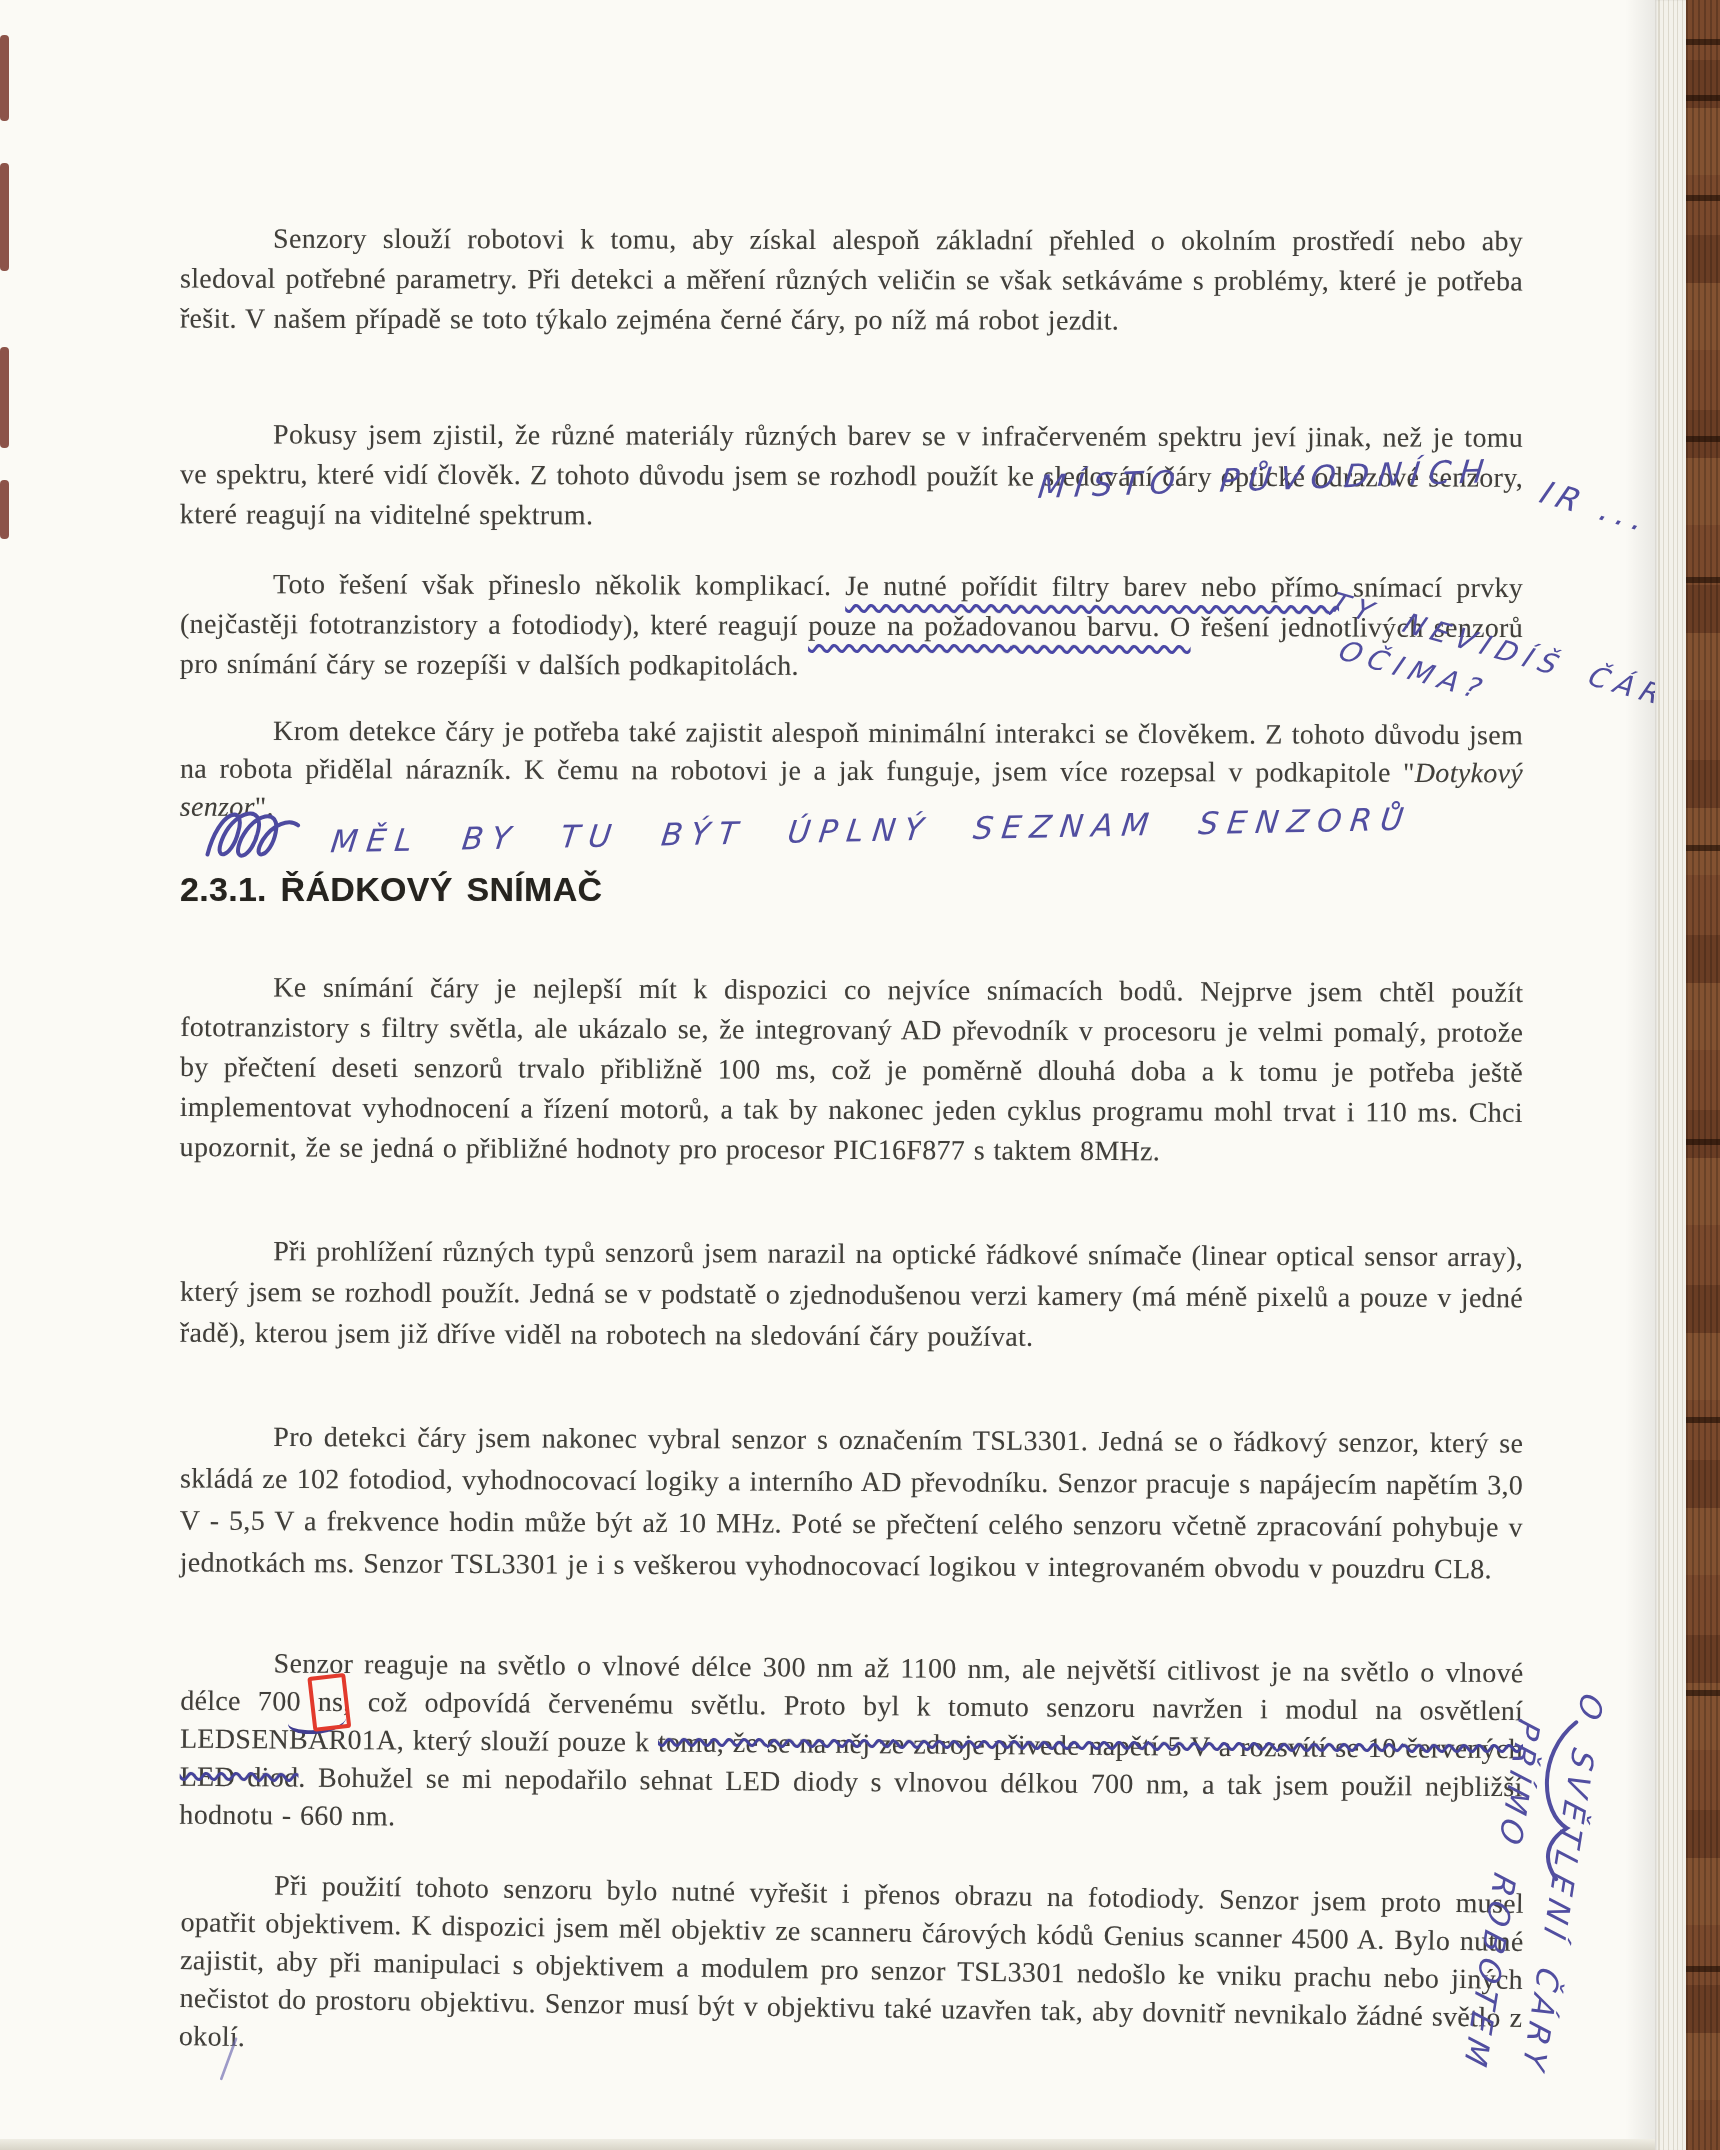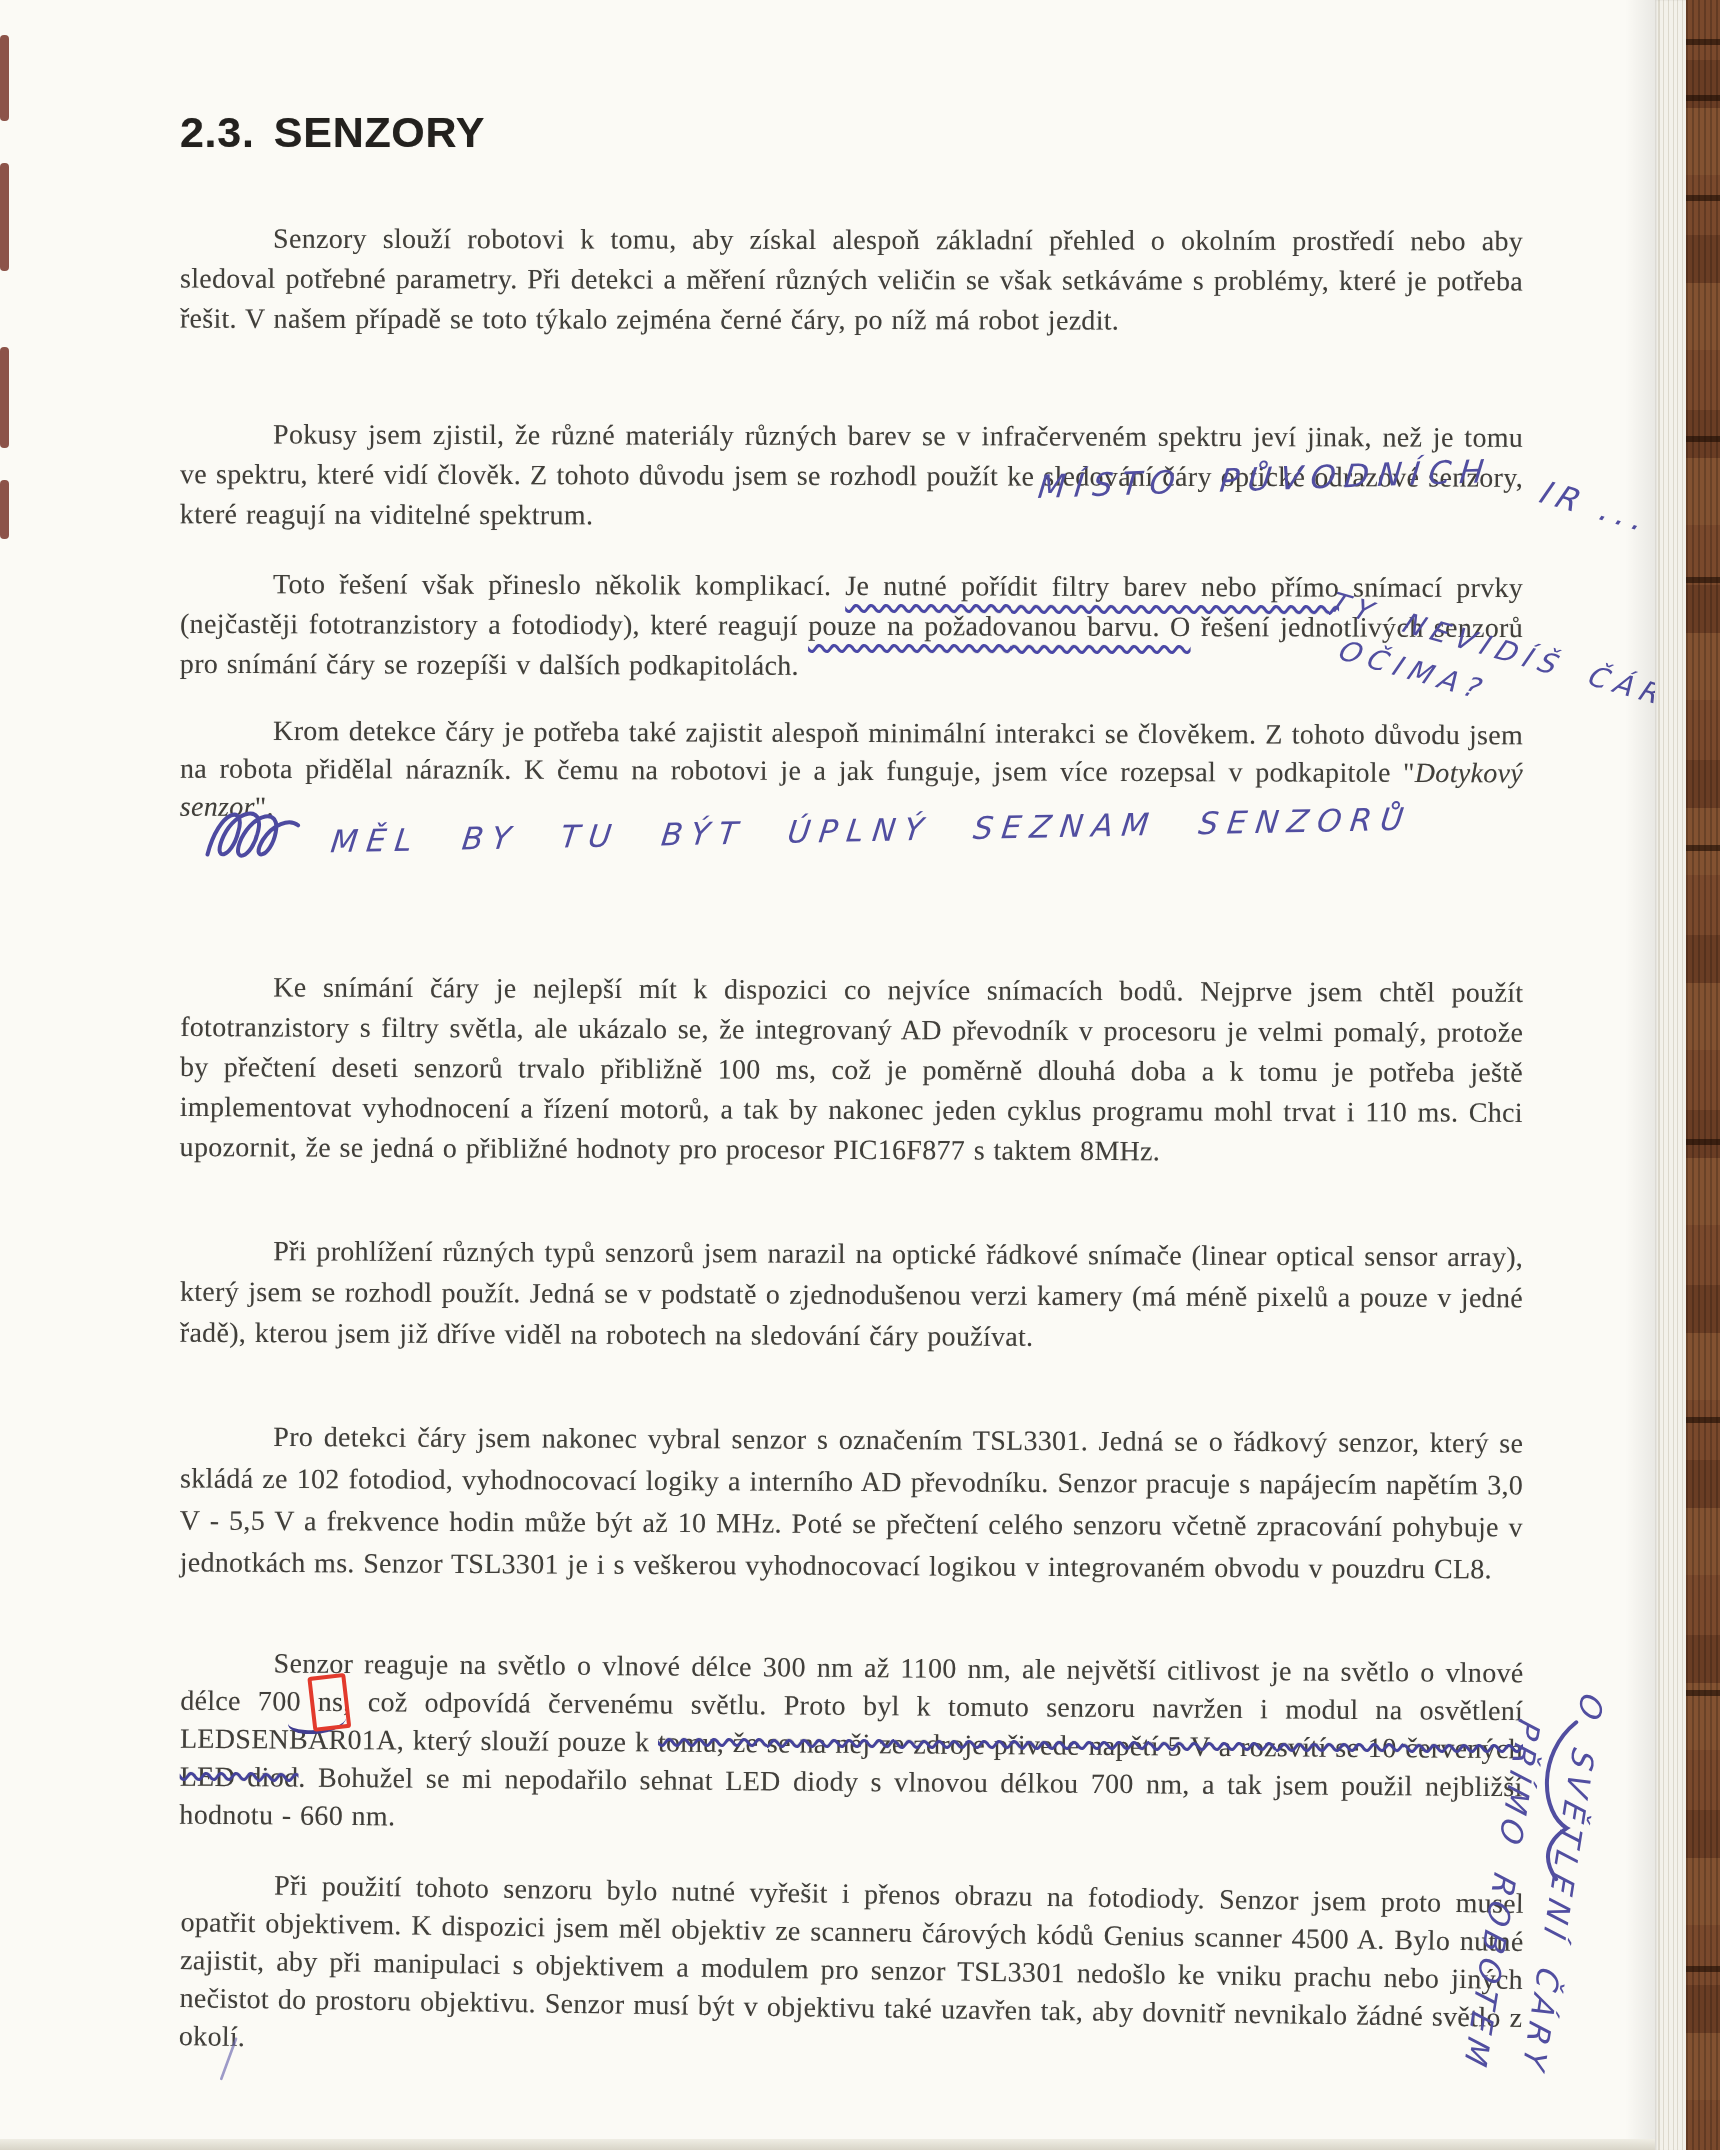--- a/index.html
+++ b/index.html
@@ -66,29 +66,29 @@
   .note-m2{left:1547px;top:1726px;font-size:31px;letter-spacing:6px;word-spacing:9.4px;
            transform:rotate(99deg) skewX(-8deg);transform-origin:0 0;}
   .pen-svg{position:absolute;}
   .pagenum{position:absolute;left:832px;top:2140px;font-size:30px;color:#3a3a38;}
 </style>
 </head>
 <body>
 
 <div class="page">
 
-  <div class="h1">2.3. SENZORY</div>
 
   <p class="para p1">Senzory slouží robotovi k tomu, aby získal alespoň základní přehled o okolním prostředí nebo aby sledoval potřebné parametry. Při detekci a měření různých veličin se však setkáváme s problémy, které je potřeba řešit. V našem případě se toto týkalo zejména černé čáry, po níž má robot jezdit.</p>
   <p class="para p2">Pokusy jsem zjistil, že různé materiály různých barev se v infračerveném spektru jeví jinak, než je tomu ve spektru, které vidí člověk. Z tohoto důvodu jsem se rozhodl použít ke sledování čáry optické odrazové senzory, které reagují na viditelné spektrum.</p>
 
   <p class="para p3"><span>Toto řešení však přineslo několik komplikací. </span><span class="u-pen">Je nutné pořídit filtry barev nebo přímo</span><span> snímací prvky (nejčastěji fototranzistory a fotodiody), které reagují </span><span class="u-pen">pouze na požadovanou barvu. O</span><span> řešení jednotlivých senzorů pro snímání čáry se rozepíši v dalších podkapitolách.</span></p>
 
   <p class="para p4"><span>Krom detekce čáry je potřeba také zajistit alespoň minimální interakci se člověkem. Z tohoto důvodu jsem na robota přidělal nárazník. K čemu na robotovi je a jak funguje, jsem více rozepsal v podkapitole "</span><span class="italic">Dotykový senzor</span><span>".</span></p>
 
+  <div class="h2">2.3.1. ŘÁDKOVÝ SNÍMAČ</div>
 
   <p class="para p5">Ke snímání čáry je nejlepší mít k dispozici co nejvíce snímacích bodů. Nejprve jsem chtěl použít fototranzistory s filtry světla, ale ukázalo se, že integrovaný AD převodník v procesoru je velmi pomalý, protože by přečtení deseti senzorů trvalo přibližně 100 ms, což je poměrně dlouhá doba a k tomu je potřeba ještě implementovat vyhodnocení a řízení motorů, a tak by nakonec jeden cyklus programu mohl trvat i 110 ms. Chci upozornit, že se jedná o přibližné hodnoty pro procesor PIC16F877 s taktem 8MHz.</p>
   <p class="para p6">Při prohlížení různých typů senzorů jsem narazil na optické řádkové snímače (linear optical sensor array), který jsem se rozhodl použít. Jedná se v podstatě o zjednodušenou verzi kamery (má méně pixelů a pouze v jedné řadě), kterou jsem již dříve viděl na robotech na sledování čáry používat.</p>
   <p class="para p7">Pro detekci čáry jsem nakonec vybral senzor s označením TSL3301. Jedná se o řádkový senzor, který se skládá ze 102 fotodiod, vyhodnocovací logiky a interního AD převodníku. Senzor pracuje s napájecím napětím 3,0 V - 5,5 V a frekvence hodin může být až 10 MHz. Poté se přečtení celého senzoru včetně zpracování pohybuje v jednotkách ms. Senzor TSL3301 je i s veškerou vyhodnocovací logikou v integrovaném obvodu v pouzdru CL8.</p>
 
   <p class="para p8"><span>Senzor reaguje na světlo o vlnové délce 300 nm až 1100 nm, ale největší citlivost je na světlo o vlnové délce 700 </span><span class="redbox">ns</span><span>, což odpovídá červenému světlu. Proto byl k tomuto senzoru navržen i modul na osvětlení LEDSENBAR01A, který slouží pouze k </span><span class="strike-pen">tomu, že se na něj ze zdroje přivede napětí 5 V a rozsvítí se 10 červených LED diod</span><span>. Bohužel se mi nepodařilo sehnat LED diody s vlnovou délkou 700 nm, a tak jsem použil nejbližší hodnotu - 660 nm.</span></p>
 
   <p class="para p9">Při použití tohoto senzoru bylo nutné vyřešit i přenos obrazu na fotodiody. Senzor jsem proto musel opatřit objektivem. K dispozici jsem měl objektiv ze scanneru čárových kódů Genius scanner 4500 A. Bylo nutné zajistit, aby při manipulaci s objektivem a modulem pro senzor TSL3301 nedošlo ke vniku prachu nebo jiných nečistot do prostoru objektivu. Senzor musí být v objektivu také uzavřen tak, aby dovnitř nevnikalo žádné světlo z okolí.</p>
 
   <div class="pagenum">14</div>

